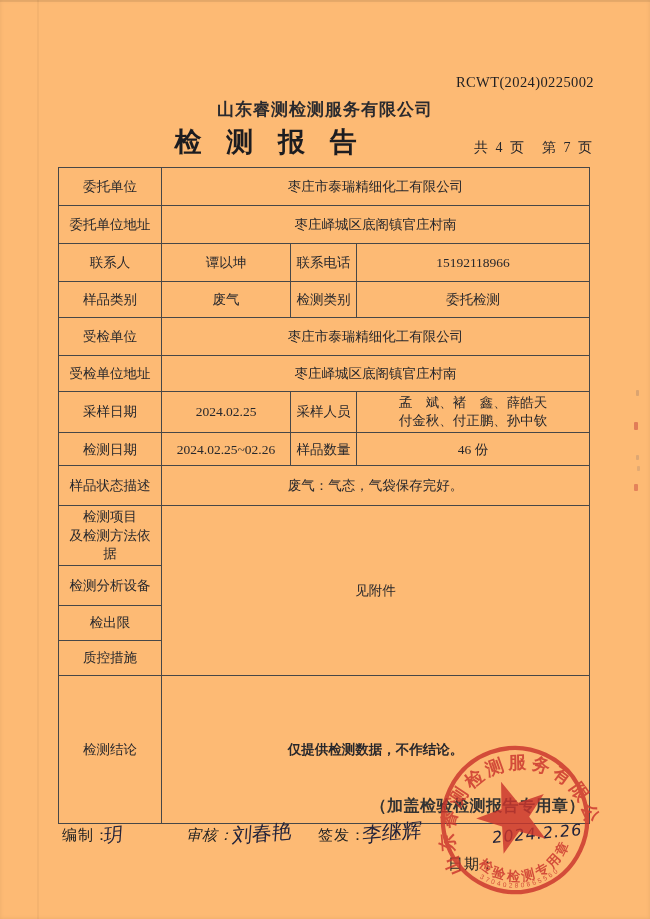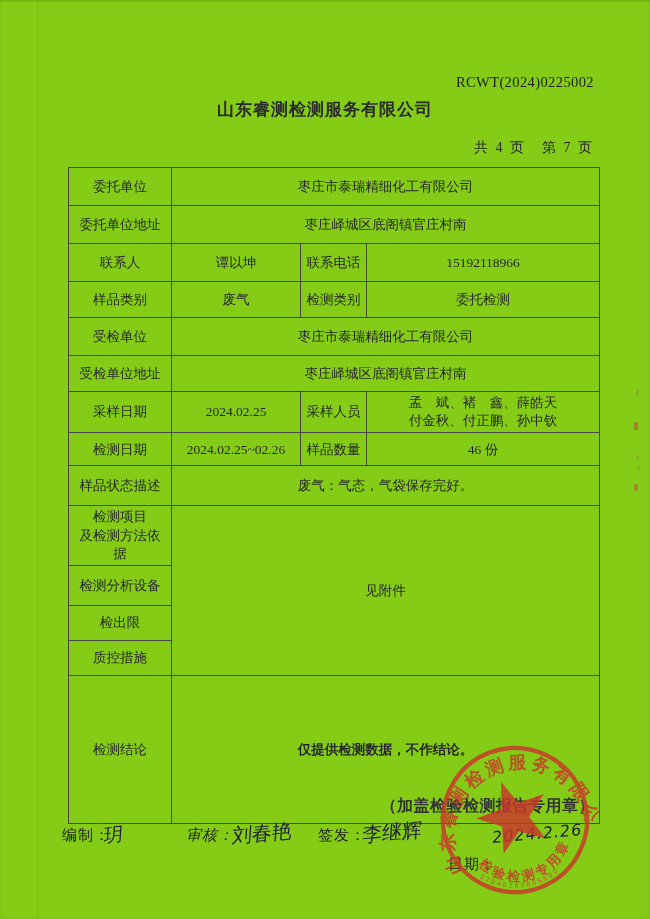--- a/index.html
+++ b/index.html
@@ -1,34 +1,34 @@
 <!DOCTYPE html>
 <html><head>
 <meta charset="utf-8">
 <style>
   * { margin:0; padding:0; box-sizing:border-box; }
   html,body { width:650px; height:919px; }
   body { font-family:"Liberation Serif", serif; background:#e9e9e6; }
   .page {
     position:relative; width:650px; height:919px; overflow:hidden;
-    background:#84cc16; color:#262626;
+    background:#fdba74; color:#262626;
     box-shadow:inset 0 0 4px rgba(0,0,0,0.08);
   }
   .crease { position:absolute; left:37px; top:0; width:2px; height:919px;
     background:rgba(0,0,0,0.035); }
   .edge-top { position:absolute; left:0; top:0; width:650px; height:2px; background:rgba(0,0,0,0.07); }
 
   .report-no { position:absolute; top:74px; right:56px; font-size:14.5px; letter-spacing:0.4px; color:#1f1f22; }
   .company   { position:absolute; top:98px; left:0; width:650px; text-align:center;
                font-size:17px; font-weight:600; letter-spacing:1px; color:#2a2a2e; }
   .doc-title { position:absolute; top:124px; left:0; width:540px; text-align:center;
                font-size:27px; font-weight:700; letter-spacing:9px; color:#1c1c20; }
   .page-info { position:absolute; top:139px; right:56px; font-size:14px; letter-spacing:2px; color:#26262a; }
 
-  table.info { position:absolute; left:68px; top:167px; width:531px;
+  table.info { position:absolute; left:58px; top:167px; width:531px;
     border-collapse:collapse; table-layout:fixed; font-size:13.5px; color:#28282c;padding-left:28px; }
   table.info td { border:1px solid #474747; text-align:center; vertical-align:middle;
     padding:2px 4px; line-height:1.45; }
   col.cA{width:103px} col.cB{width:129px} col.cC{width:66px} col.cD{width:233px}
   tr.r1 td{height:38px} tr.r2 td{height:38px} tr.r3 td{height:38px} tr.r4 td{height:36px}
   tr.r5 td{height:38px} tr.r6 td{height:36px} tr.r7 td{height:40px} tr.r8 td{height:33px}
   tr.r9 td{height:40px} tr.r10 td{height:39px} tr.r11 td{height:40px} tr.r12 td{height:35px}
   tr.r13 td{height:35px} tr.r14 td{height:148px}
   td.conclusion-cell { position:relative; text-align:left; vertical-align:top; padding:8px 10px;font-weight:bold; }
   .seal-note { position:absolute; right:4px; bottom:6px; font-size:16px; letter-spacing:0.5px; color:#333; }
@@ -56,20 +56,21 @@
 </style>
 </head>
 <body>
 
 <div class="page">
   <div class="edge-top"></div>
   <div class="crease"></div>
 
   <div class="report-no">RCWT(2024)0225002</div>
   <div class="company">山东睿测检测服务有限公司</div>
+  <div class="doc-title">检 测 报 告</div>
   <div class="page-info">共 4 页　第 7 页</div>
 
   <table class="info">
     <colgroup>
         <col class="cA">
         <col class="cB">
         <col class="cC">
         <col class="cD">
       </colgroup>
     <tbody>

